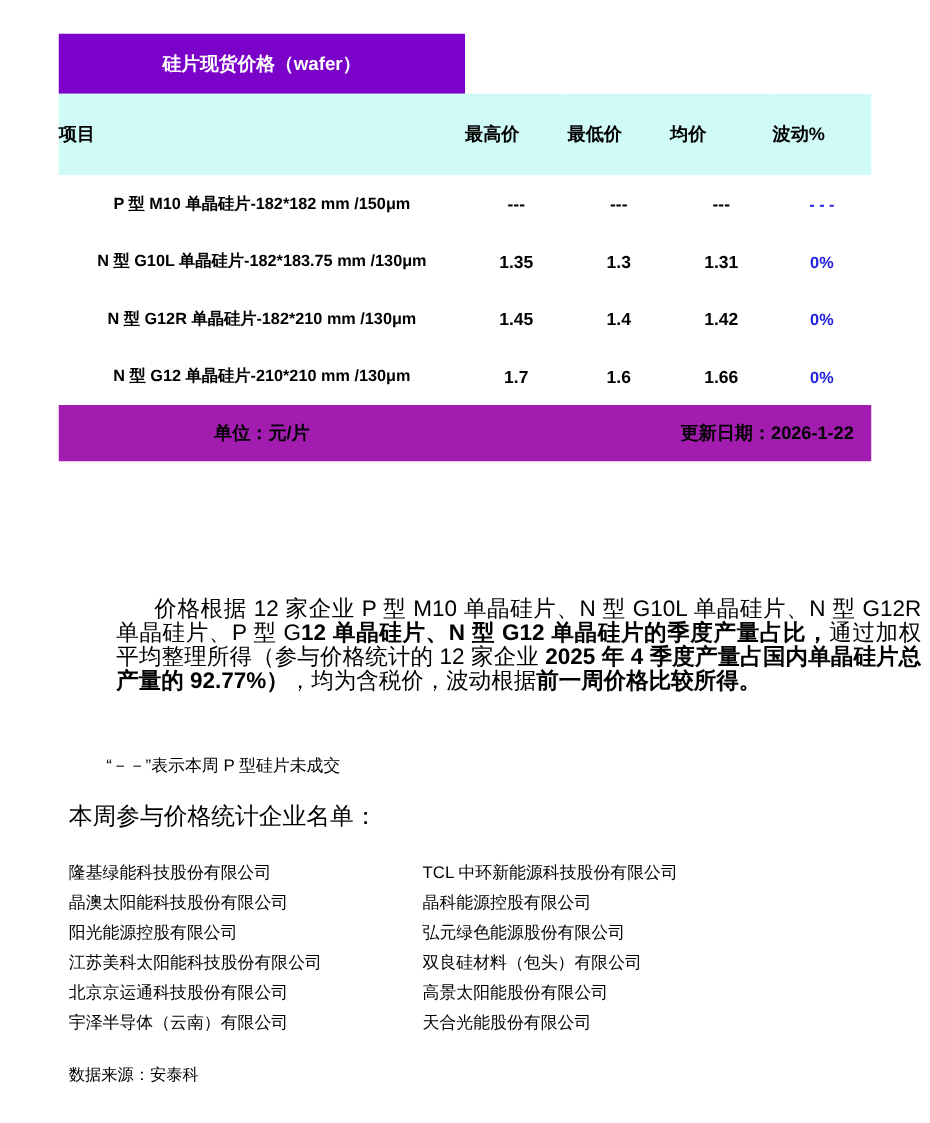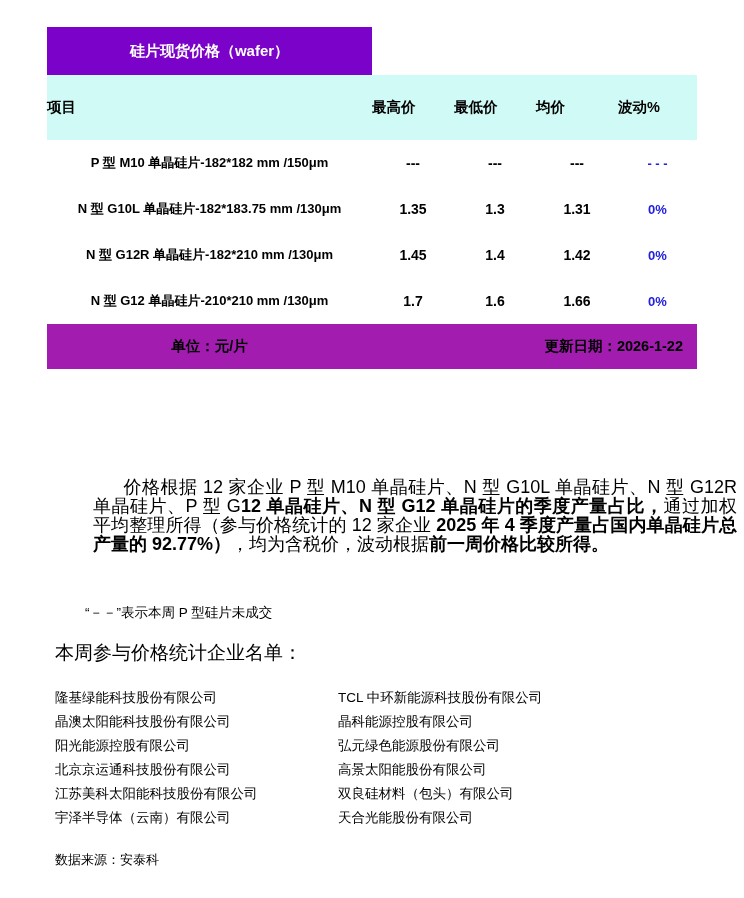--- a/index.html
+++ b/index.html
@@ -244,28 +244,28 @@
     </div>
     <div class="row">
       <div class="col-a">晶澳太阳能科技股份有限公司</div>
       <div class="col-b">晶科能源控股有限公司</div>
     </div>
     <div class="row">
       <div class="col-a">阳光能源控股有限公司</div>
       <div class="col-b">弘元绿色能源股份有限公司</div>
     </div>
     <div class="row">
+      <div class="col-a">江苏美科太阳能科技股份有限公司</div>
+      <div class="col-b">双良硅材料（包头）有限公司</div>
+    </div>
+    <div class="row">
       <div class="col-a">北京京运通科技股份有限公司</div>
       <div class="col-b">高景太阳能股份有限公司</div>
     </div>
     <div class="row">
-      <div class="col-a">江苏美科太阳能科技股份有限公司</div>
-      <div class="col-b">双良硅材料（包头）有限公司</div>
-    </div>
-    <div class="row">
       <div class="col-a">宇泽半导体（云南）有限公司</div>
       <div class="col-b">天合光能股份有限公司</div>
     </div>
   </div>
 
   <div class="source">数据来源：安泰科</div>
 
 </div>
 
 </body></html>

